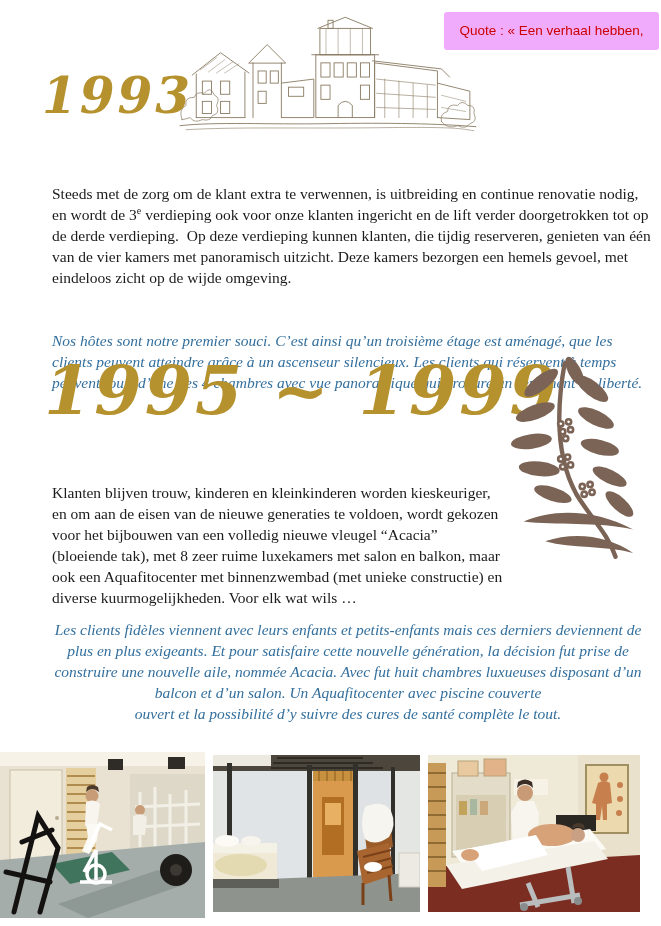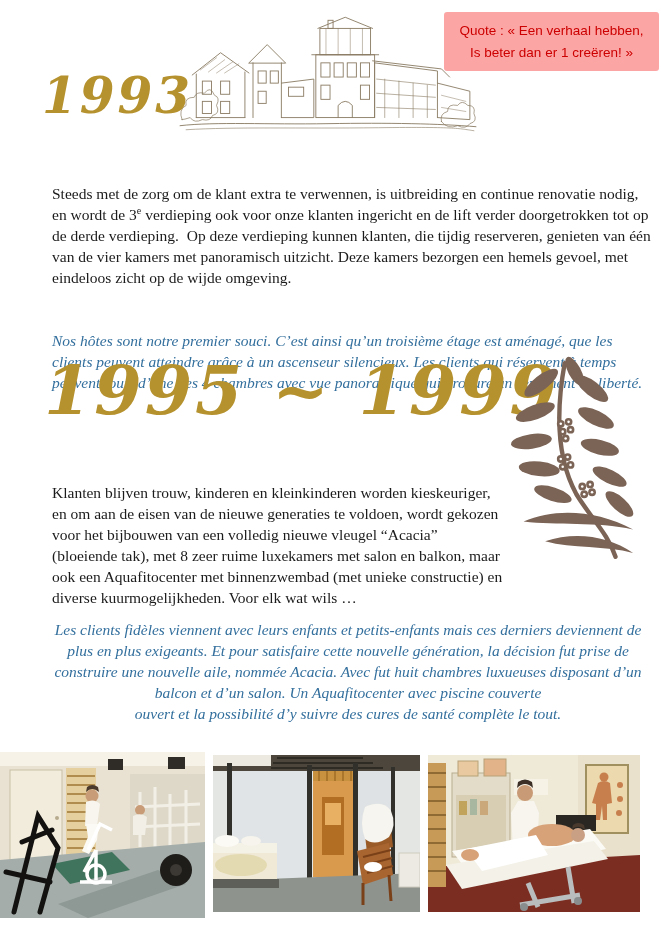--- a/index.html
+++ b/index.html
@@ -1,21 +1,21 @@
 <!DOCTYPE html>
 <html><head>
 <meta charset="utf-8">
 <style>
   html,body{margin:0;padding:0;background:#ffffff;}
   .page{position:relative;width:661px;height:926px;background:#ffffff;overflow:hidden;
         font-family:"Liberation Serif",serif;}
 
   
   .quote-box{position:absolute;left:444px;top:12px;width:215px;box-sizing:border-box;
-    background:#fca5a5;color:#cc0000;font-family:"Liberation Sans",sans-serif;
+    background:#f0abfc;color:#cc0000;font-family:"Liberation Sans",sans-serif;
     font-size:13.5px;line-height:1.6;text-align:center;padding:8px 6px;border-radius:3px;}
 
   
   .gold-heading{position:absolute;margin:0;color:#b6922f;
     font-family:"DejaVu Serif",serif;font-style:italic;font-weight:bold;letter-spacing:3px;text-align:center;}
   .h1993{left:42px;top:66px;font-size:50px;}
   .h1995{left:44px;top:350px;font-size:68px;}
 
   
   .text-block{position:absolute;font-size:15.5px;line-height:21px;color:#1b1b1b;
@@ -80,21 +80,20 @@
       <path d="M206 66 L206 104 M220 68 L220 104 M234 70 L234 104 M248 72 L248 104" stroke-width="0.6"></path>
       <path d="M258 70 L290 78 L290 106 L258 104"></path>
       <path d="M262 82 L286 88 M262 94 L286 98" stroke-width="0.5"></path>
       <path d="M262 108 q-2 -8 6 -10 q0 -8 10 -6 q4 -6 10 0 q8 0 6 8 q4 8 -4 10 q-4 6 -12 2 q-10 4 -16 -4 z" stroke-width="0.7"></path>
       <rect x="150" y="8" width="5" height="8"></rect>
     </g>
   </svg>
 
   <div class="quote-box">
     <div>Quote : « Een verhaal hebben,</div>
-    <div>Is beter dan er 1 creëren! »</div>
   </div>
 
   <h1 class="gold-heading h1993">1993</h1>
 
   <div class="text-block t1993">
     <p class="dutch"><span>Steeds met de zorg om de klant extra te verwennen, is uitbreiding en continue renovatie nodig, en wordt de 3</span><sup>e</sup><span> verdieping ook voor onze klanten ingericht en de lift verder doorgetrokken tot op de derde verdieping.  Op deze verdieping kunnen klanten, die tijdig reserveren, genieten van één van de vier kamers met panoramisch uitzicht. Deze kamers bezorgen een hemels gevoel, met eindeloos zicht op de wijde omgeving.</span></p>
     <p class="french">Nos hôtes sont notre premier souci. C’est ainsi qu’un troisième étage est aménagé, que les clients peuvent atteindre grâce à un ascenseur silencieux. Les clients qui réservent à temps peuvent jouir d’une des 4 chambres avec vue panoramique qui procure un sentiment de liberté.</p>
   </div>
 
   <h1 class="gold-heading h1995">1995 ~ 1999</h1>

